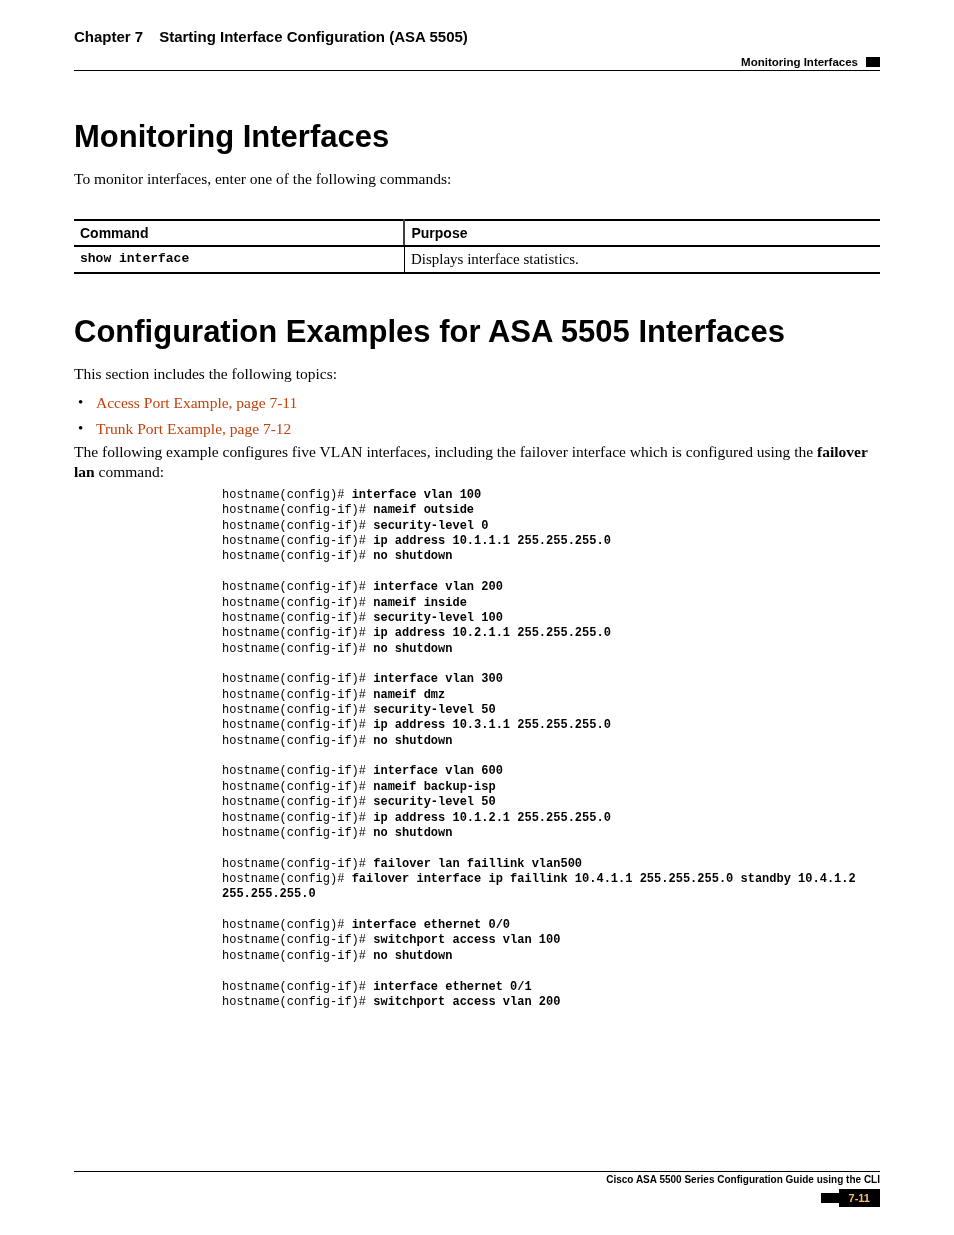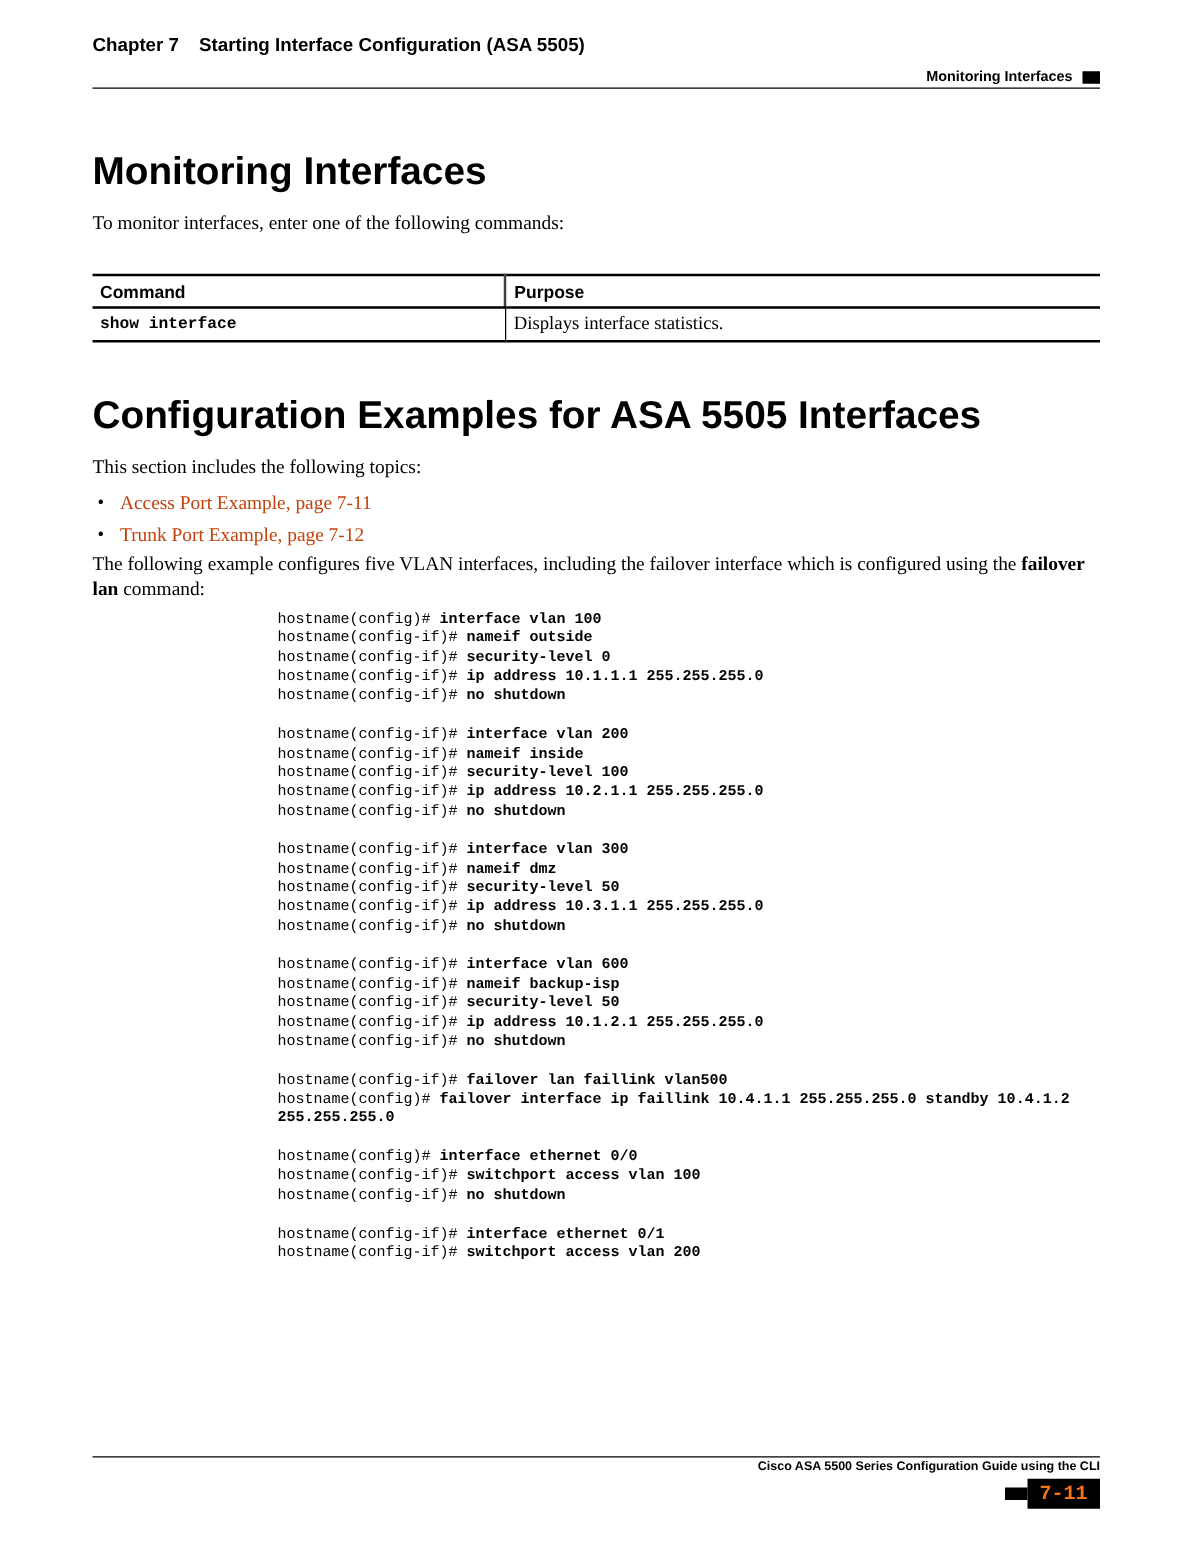--- a/index.html
+++ b/index.html
@@ -152,24 +152,24 @@
   }
   .page-badge-row {
     display: flex;
     justify-content: flex-end;
     align-items: center;
     margin-top: 4px;
     gap: 0;
   }
   .page-badge {
     background: #000;
-    color: #f97316;
-    font-family: Liberation Mono, monospace;
-    font-weight: bold;
-    font-size: 16px;
+    color: #fdba74;
+    font-family: Liberation Sans, sans-serif;
+    font-weight: bold;
+    font-size: 11px;
     padding: 3px 10px;
   }
   .badge-wrap {
     display:flex;
     align-items:center;
   }
   .badge-wrap .stub {
     width:18px; height:10px; background:#000;
   }
 </style>

